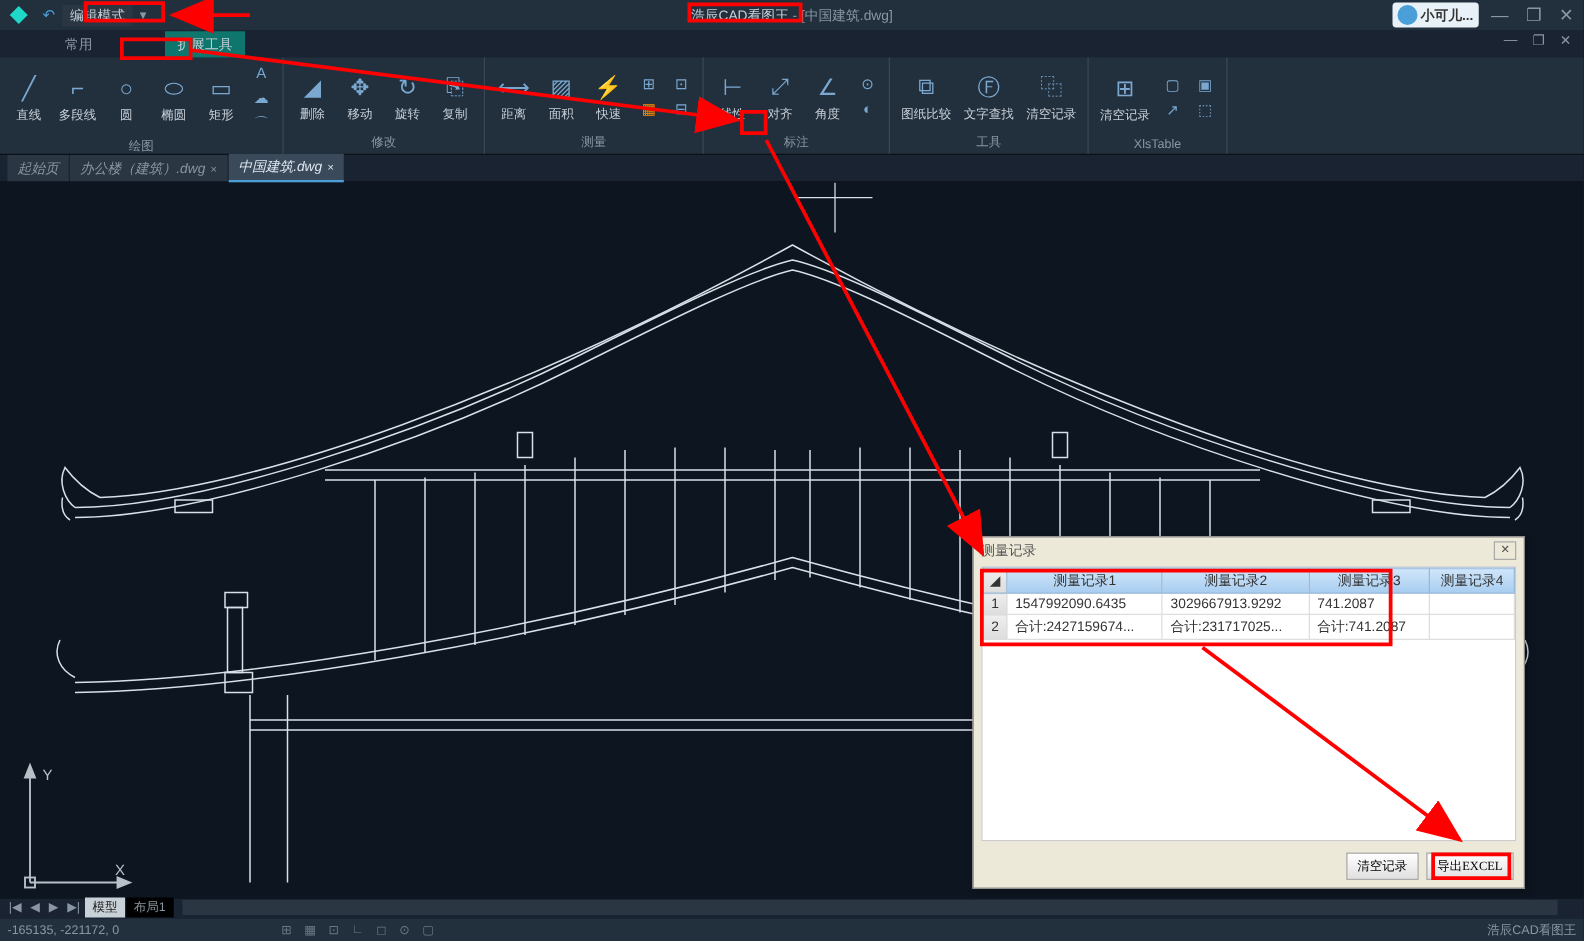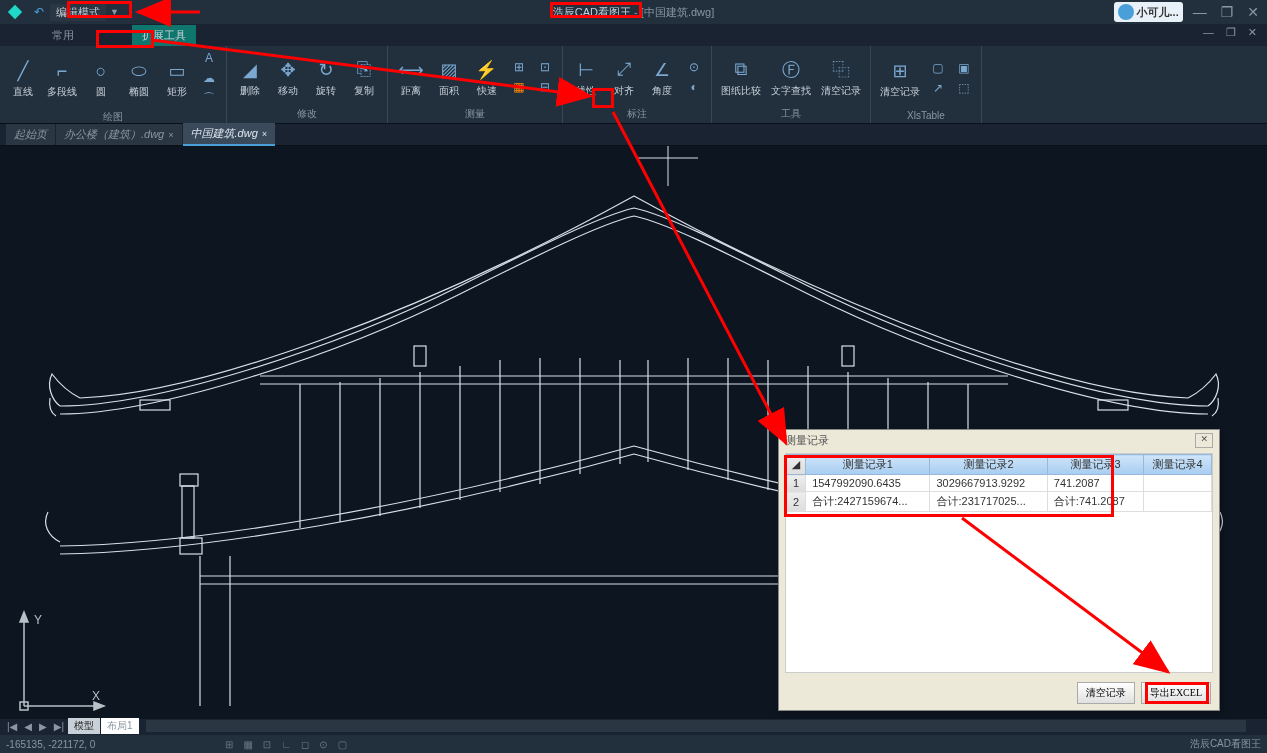--- a/index.html
+++ b/index.html
@@ -37,21 +37,21 @@
 .doctabs .dtab { padding: 3px 8px; background: #2a3642; color: #8a96a2; margin-right: 1px; position: relative; font-style: italic; }
 .doctabs .dtab.active { background: #3a4a5a; color: #e0e8f0; border-bottom: 2px solid #4a9fd8; }
 .doctabs .dtab .x { margin-left: 4px; font-size: 9px; }
 
 .canvas { position: absolute; top: 146px; left: 0; right: 0; bottom: 34px; background: #0d1520; overflow: hidden; }
 .canvas svg { width: 100%; height: 100%; }
 
 .layout-tabs { position: absolute; bottom: 18px; left: 4px; height: 18px; display: flex; align-items: center; font-size: 10px; gap: 1px; }
 .layout-tabs .nav { color: #8a96a2; padding: 0 3px; }
 .layout-tabs .ltab { background: #c8d0d8; color: #222; padding: 1px 6px; }
-.layout-tabs .ltab.inactive { background: #ffffff; color: #8a96a2; }
+.layout-tabs .ltab.inactive { background: #000000; color: #8a96a2; }
 .layout-tabs .scrollbar { width: 1100px; height: 12px; background: #2a3642; margin-left: 6px; position: relative; }
 
 .statusbar { position: absolute; bottom: 0; left: 0; right: 0; height: 18px; background: #22303e; display: flex; align-items: center; font-size: 10px; color: #8a96a2; padding: 0 6px; justify-content: space-between; }
 .statusbar .statusicons { display: flex; gap: 4px; position: absolute; left: 222px; }
 .statusbar .statusicons span { padding: 0 3px; color: #6a7682; }
 
 .popup { position: absolute; top: 429px; left: 778px; width: 442px; height: 282px; background: #ece9d8; border: 1px solid #888; box-shadow: 2px 2px 6px rgba(0,0,0,0.3); font-size: 11px; color: #333; }
 .popup .ptitle { padding: 3px 6px; color: #555; display: flex; justify-content: space-between; }
 .popup .ptitle .closebox { border: 1px solid #aaa; padding: 0 4px; font-size: 9px; }
 .popup .grid { margin: 2px 6px; background: #fff; border: 1px solid #ccc; height: 220px; }

